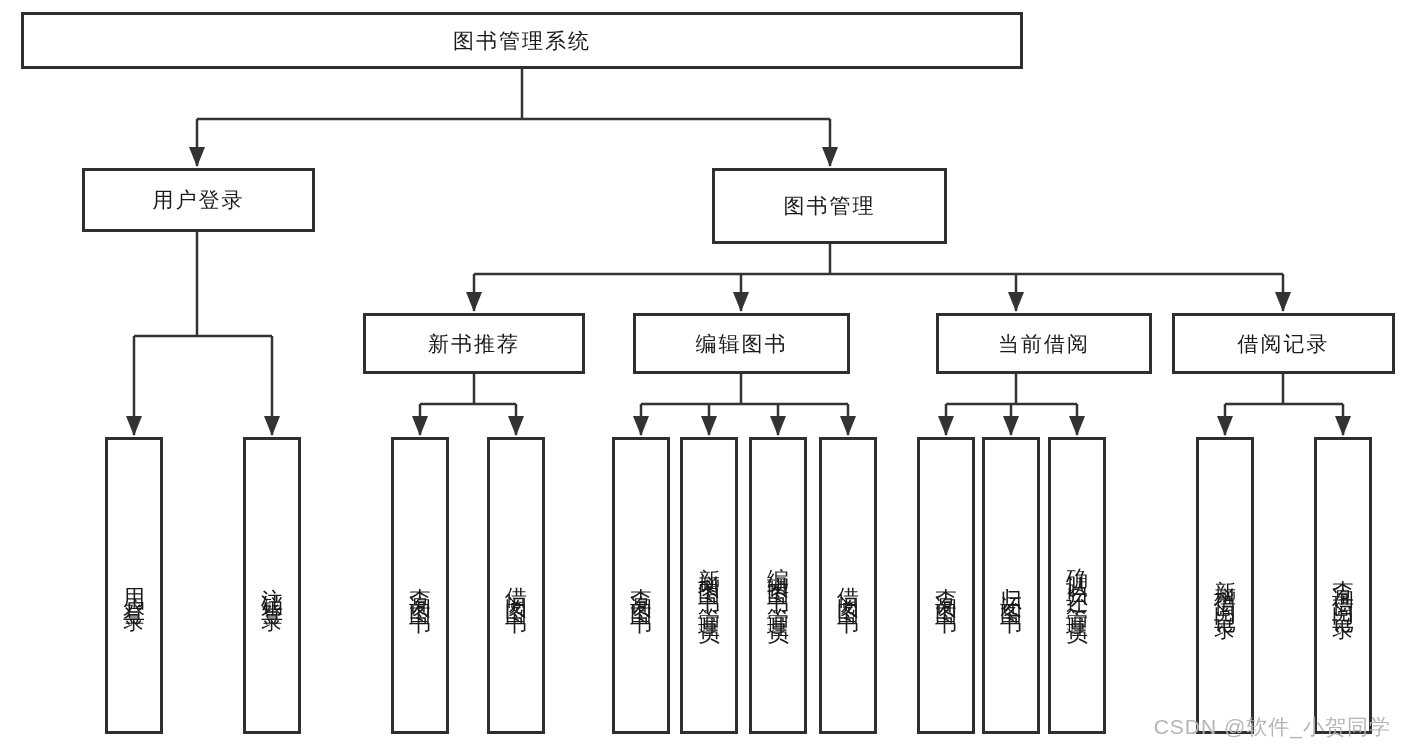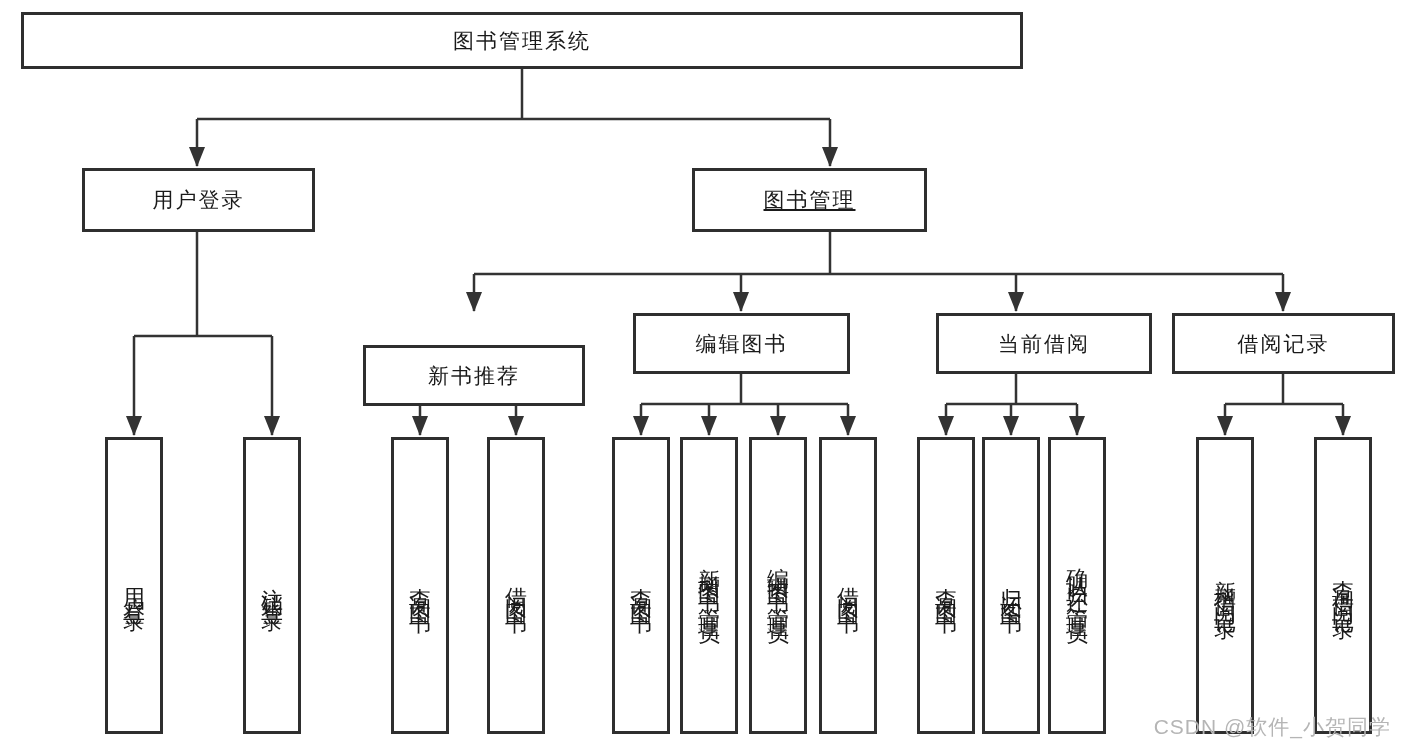--- a/index.html
+++ b/index.html
@@ -15,23 +15,23 @@
   }
   .h-label{font-size:21px;letter-spacing:2px;white-space:nowrap;}
   .v-node .v-label{
     writing-mode:vertical-rl;text-orientation:mixed;
     font-size:22px;letter-spacing:8px;line-height:1;white-space:nowrap;
   }
   
   .n-root{left:21px;top:12px;width:1002px;height:57px;}
   
   .n-l2a{left:82px;top:168px;width:233px;height:64px;}
-  .n-l2b{left:692px;top:168px;width:235px;height:64px;text-decoration:underline;}
+  .n-l2b{left:712px;top:168px;width:235px;height:76px;}
   
-  .n-l3a{left:363px;top:313px;width:222px;height:61px;margin-top:32px;}
+  .n-l3a{left:363px;top:313px;width:222px;height:61px;}
   .n-l3b{left:633px;top:313px;width:217px;height:61px;}
   .n-l3c{left:908px;top:313px;width:216px;height:61px;margin-left:28px;}
   .n-l3d{left:1172px;top:313px;width:223px;height:61px;}
   
   .v-node{top:437px;width:58px;height:297px;}
   .n-a1{left:105px;} .n-a2{left:243px;}
   .n-b1{left:391px;} .n-b2{left:487px;}
   .n-c1{left:612px;} .n-c2{left:680px;} .n-c3{left:749px;} .n-c4{left:819px;}
   .n-d1{left:917px;} .n-d2{left:982px;} .n-d3{left:1048px;}
   .n-e1{left:1196px;} .n-e2{left:1314px;}

